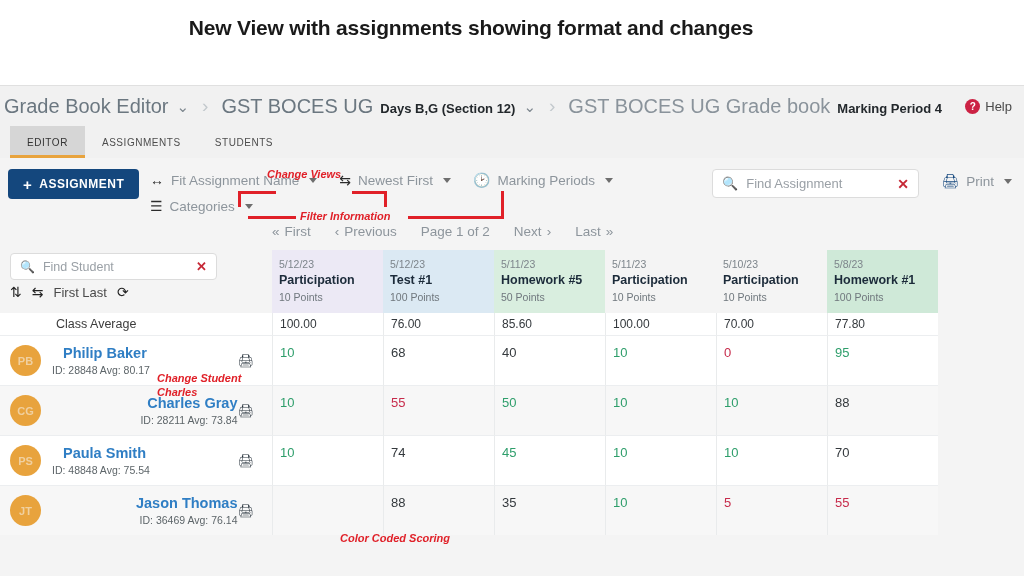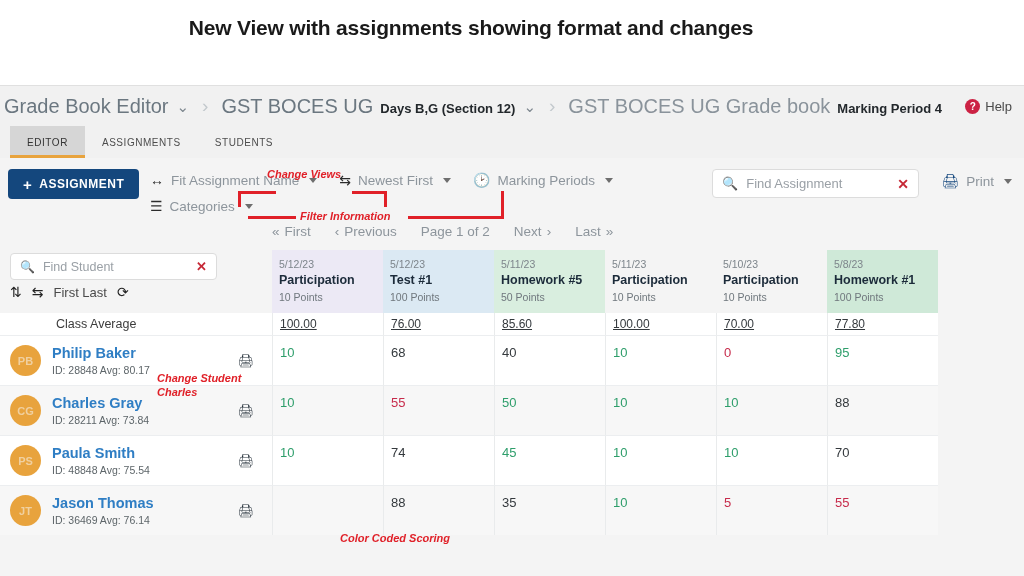--- a/index.html
+++ b/index.html
@@ -155,45 +155,44 @@
     height: 22px; background: #fff;
     display: flex; align-items: center;
     padding-left: 56px; font-size: 12.5px; color: #3c3c3c;
   }
   .stu-row {
     height: 50px; display: flex; align-items: center;
     padding-left: 10px; position: relative;
     border-top: 1px solid #eceef0;
   }
   .stu-row.odd { background: #fff; }
-  .stu-row.even { background: #f7f7f7; }
+  .stu-row.even { background: #f7f7f7; text-align: right; }
   .avatar {
     width: 31px; height: 31px; border-radius: 50%;
     background: #e8a33d; color: #f0d0a0;
     font-size: 11px; font-weight: bold;
     display: flex; align-items: center; justify-content: center;
     flex: 0 0 31px; margin-right: 11px;
   }
   .stu-txt { flex: 1; }
-  .stu-name { font-size: 14.5px; color: #2f7ec4; font-weight: 600; line-height: 1.15; }
+  .stu-name { font-size: 14.5px; color: #2f7ec4; font-weight: 600; line-height: 1.15; margin-left: 11px; }
   .stu-meta { font-size: 10.5px; color: #5d6569; margin-top: 2px; }
   .prn { color: #25303a; font-size: 13px; margin-right: 18px; }
 
   
   .rpane { flex: 1; display: flex; }
   .col { width: 111px; flex: 0 0 111px; }
   .col-head { height: 63px; padding: 7px 0 0 7px; }
   .ch-date { font-size: 10.5px; color: #7d858b; line-height: 1.35; }
   .ch-name { font-size: 12.5px; color: #1c2b3a; font-weight: bold; line-height: 1.5; }
   .ch-pts { font-size: 10.5px; color: #6f777d; line-height: 1.35; }
   .cell-avg {
     height: 22px; background: #fff; font-size: 12px; color: #34393d;
     padding-left: 7px; display: flex; align-items: center;
     border-left: 1px solid #e9ebec;
-    text-decoration: underline;
   }
   .cell {
     height: 50px; font-size: 13px; padding: 9px 0 0 7px;
     border-left: 1px solid #e9ebec; border-top: 1px solid #eceef0;
   }
   .cell.odd { background: #fff; }
   .cell.even { background: #f7f7f7; }
   .v-green { color: #2e9e6b; }
   .v-red { color: #c72b4b; }
   .v-dark { color: #34393d; }

